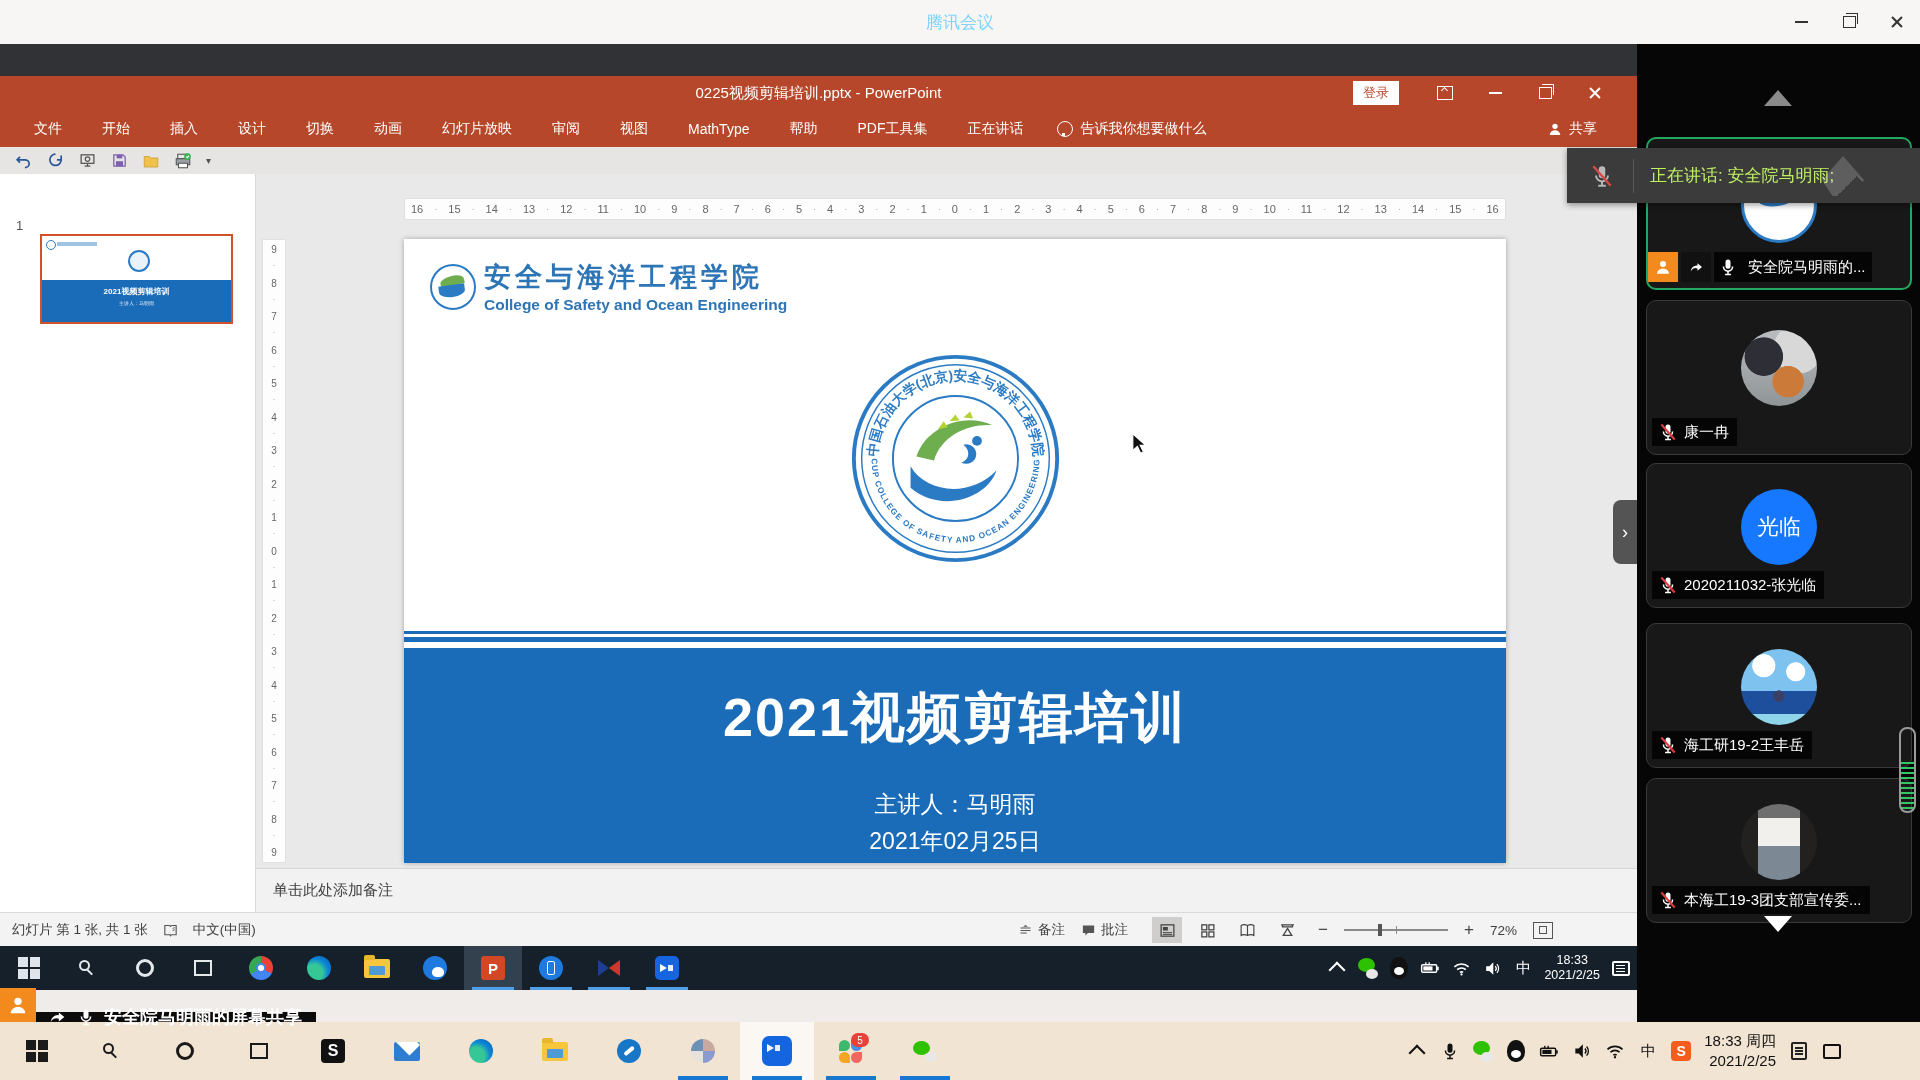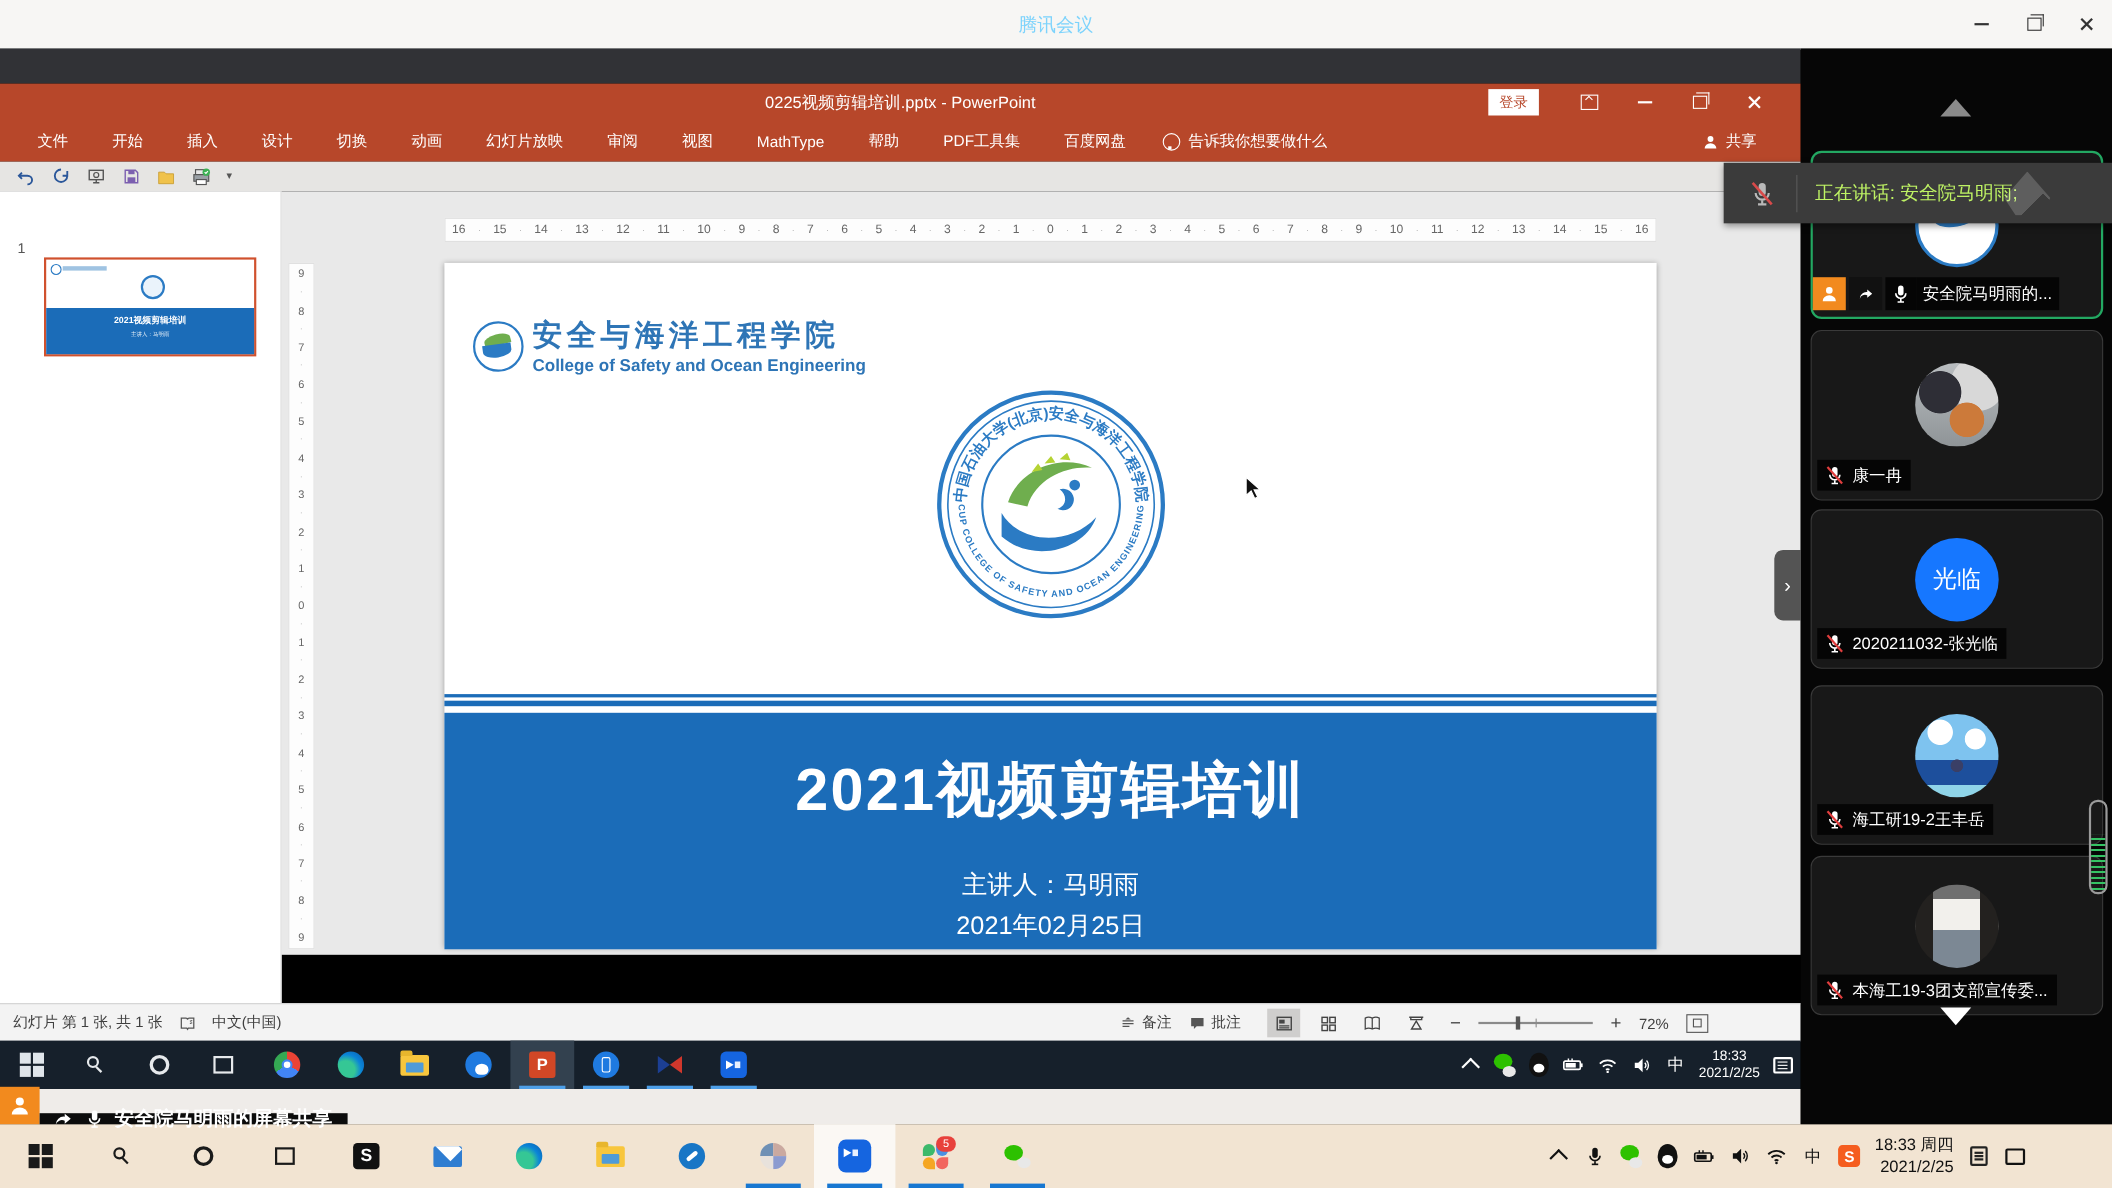--- a/index.html
+++ b/index.html
@@ -65,21 +65,21 @@
            display:flex;align-items:center;justify-content:space-between;padding:0 6px;box-sizing:border-box;
            font-size:11px;color:#666;}
   .h-ruler span.dot{color:#999;font-size:8px;}
   .v-ruler{left:262px;top:239px;width:24px;height:624px;background:#fdfdfd;border:1px solid #e0e0e0;
            display:flex;flex-direction:column;align-items:center;justify-content:space-between;padding:4px 0;box-sizing:border-box;
            font-size:10px;color:#666;}
   .v-ruler span.dot{color:#999;font-size:7px;line-height:4px;}
 
   
   .slide-canvas{left:404px;top:239px;width:1102px;height:624px;background:#fff;box-shadow:0 0 5px rgba(0,0,0,.3);}
-  .org-logo{position:absolute;left:26px;top:20px;display:flex;align-items:center;gap:8px;margin-top:28px;}
+  .org-logo{position:absolute;left:26px;top:20px;display:flex;align-items:center;gap:8px;}
   .org-circle{width:46px;height:46px;border:2px solid #2B7BC4;border-radius:50%;position:relative;background:#fff;box-sizing:border-box;}
   .org-circle::before{content:"";position:absolute;left:8px;top:10px;width:24px;height:10px;border-radius:50% 50% 0 0;background:#6fae4e;transform:rotate(-15deg);}
   .org-circle::after{content:"";position:absolute;left:7px;top:19px;width:26px;height:12px;border-radius:0 0 50% 50%;background:#2B7BC4;transform:rotate(-8deg);}
   .org-text .cn{font-size:27px;font-weight:bold;color:#2E75B6;letter-spacing:4px;}
   .org-text .en{font-size:15.5px;font-weight:bold;color:#2E75B6;margin-top:1px;}
 
   .emblem{position:absolute;left:444px;top:112px;width:215px;height:215px;}
 
   .sep-lines{position:absolute;left:0;top:392px;width:100%;}
   .sep-lines .l1{height:3px;background:#1B6CB8;margin-bottom:3px;}
@@ -381,21 +381,21 @@
         <div class="menu-item">插入</div>
         <div class="menu-item">设计</div>
         <div class="menu-item">切换</div>
         <div class="menu-item">动画</div>
         <div class="menu-item">幻灯片放映</div>
         <div class="menu-item">审阅</div>
         <div class="menu-item">视图</div>
         <div class="menu-item">MathType</div>
         <div class="menu-item">帮助</div>
         <div class="menu-item">PDF工具集</div>
-        <div class="menu-item">百度网盘</div>
+        <div class="menu-item">正在讲话</div>
       </div>
     <div class="tellme">
       <span class="bulb"></span>
       <span>告诉我你想要做什么</span>
     </div>
     <div class="ribbon-share">
       <svg class="ic" width="16" height="16" viewBox="0 0 24 24" style="color:#fff">
           <use href="#ic-person"></use>
         </svg>
       <span>共享</span>
@@ -597,20 +597,23 @@
       <div class="slide-title">2021视频剪辑培训</div>
       <div class="slide-presenter">主讲人：马明雨</div>
       <div class="slide-date">2021年02月25日</div>
     </div>
   </div>
 
   <svg class="abs cursor" viewBox="0 0 24 24">
     <polygon points="2,1 2,19 7,14.5 10.5,22 13.5,20.5 10,13.5 16,13.5" fill="#111" stroke="#fff" stroke-width="1.2"></polygon>
   </svg>
 
+  <div class="abs notes-bar">
+    <span>单击此处添加备注</span>
+  </div>
 
   <div class="abs ppt-statusbar">
     <div class="sb-left">
       <span>幻灯片 第 1 张, 共 1 张</span>
       <svg class="ic" width="17" height="17" viewBox="0 0 24 24" style="color:#555">
           <use href="#ic-book"></use>
         </svg>
       <span>中文(中国)</span>
     </div>
     <div class="sb-right">

